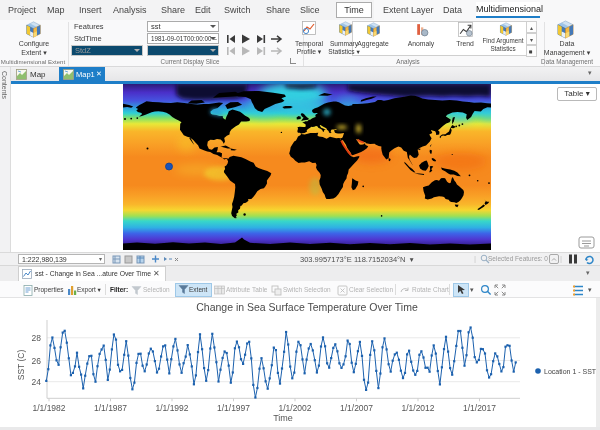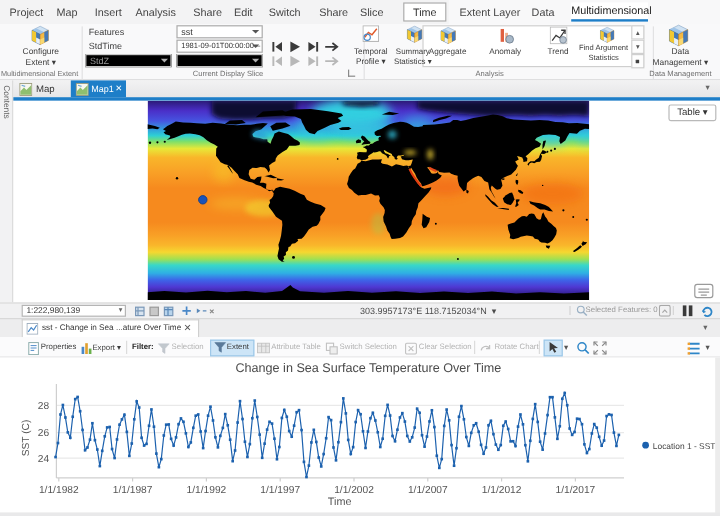--- a/index.html
+++ b/index.html
@@ -10,21 +10,21 @@
 .timebox{position:absolute;left:336px;top:2px;width:36px;height:16px;background:#fff;border:1px solid #ababab;text-align:center;line-height:14px;font-size:9px;color:#333}
 .ctx{position:absolute;top:0;height:20px;background:#f8f8f9}
 #mtab{position:absolute;left:476px;top:2px;width:64px;height:16px;background:#fff;text-align:left;font-weight:normal;color:#222;font-size:9px;line-height:15px;border-bottom:2px solid #1e7ec8}
 
 #ribbon{position:absolute;left:0;top:20px;width:600px;height:47px;background:#f9f9fa;border-bottom:1px solid #d9d9da}
 .gdiv{position:absolute;top:22px;width:1px;height:44px;background:#e2e2e3}
 .glabel{position:absolute;top:58px;font-size:6.3px;color:#6f6f6f;text-align:center;transform:translateX(-50%);white-space:nowrap}
 .rlabel{font-size:7.5px;color:#3c3c3c;position:absolute}
 .combo{position:absolute;height:11px;background:#fff;border:1px solid #ababab;font-size:7.5px;color:#333;line-height:9px;padding-left:3px;white-space:nowrap;overflow:hidden}
 .combo .ar{position:absolute;right:2px;top:3px;width:0;height:0;border-left:3px solid transparent;border-right:3px solid transparent;border-top:3.5px solid #555}
-.combo.dis{background:#000000;border-color:#c8c8c8;color:#9a9a9a}
+.combo.dis{background:#0c4a6e;border-color:#c8c8c8;color:#9a9a9a}
 .combo.dis .ar{border-top-color:#b0b0b0}
 .btnlab{position:absolute;font-size:7.5px;color:#3c3c3c;text-align:center;transform:translateX(-50%);line-height:1.25;white-space:nowrap}
 .gallery{position:absolute;left:352px;top:21px;width:185px;height:35px;background:#fff;border:1px solid #cfcfcf}
 .gsc{position:absolute;left:526px;width:11px;height:12px;background:#fdfdfd;border:1px solid #cfcfcf;font-size:6px;color:#555;text-align:center;line-height:12px}
 
 #maptabs{position:absolute;left:0;top:67px;width:600px;height:14px;background:linear-gradient(#f2f2f3,#e6e6e8)}
 #bluline{position:absolute;left:0;top:81px;width:600px;height:3px;background:#1e7ec8}
 .mtab0{position:absolute;left:13px;top:68px;width:44px;height:13px;font-size:8px;color:#333;}
 .mtab1{position:absolute;left:59px;top:67px;width:46px;height:14px;background:#1e7ec8;color:#fff;font-size:8px;}
 

